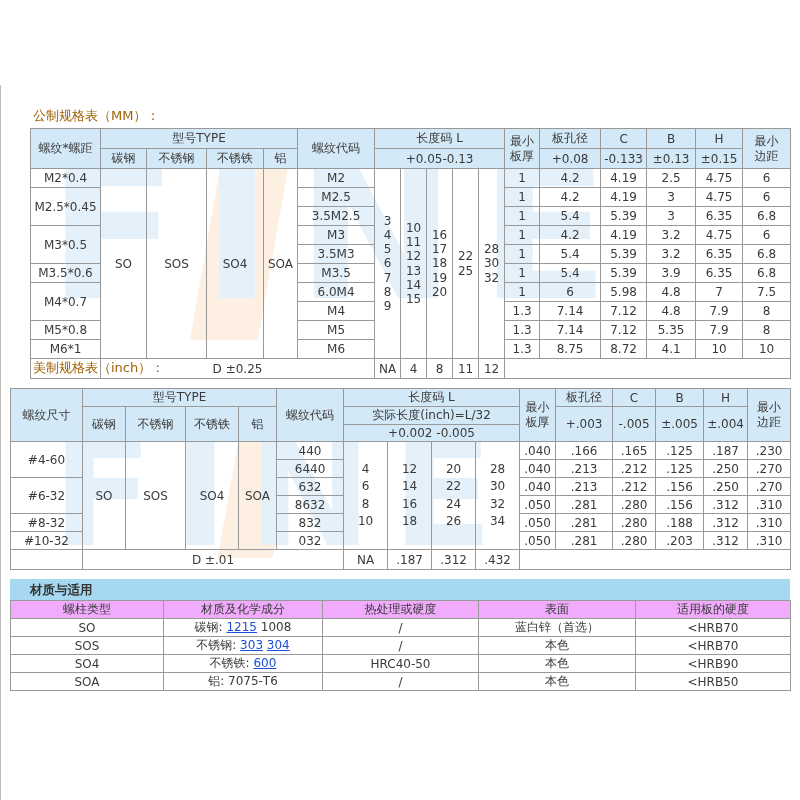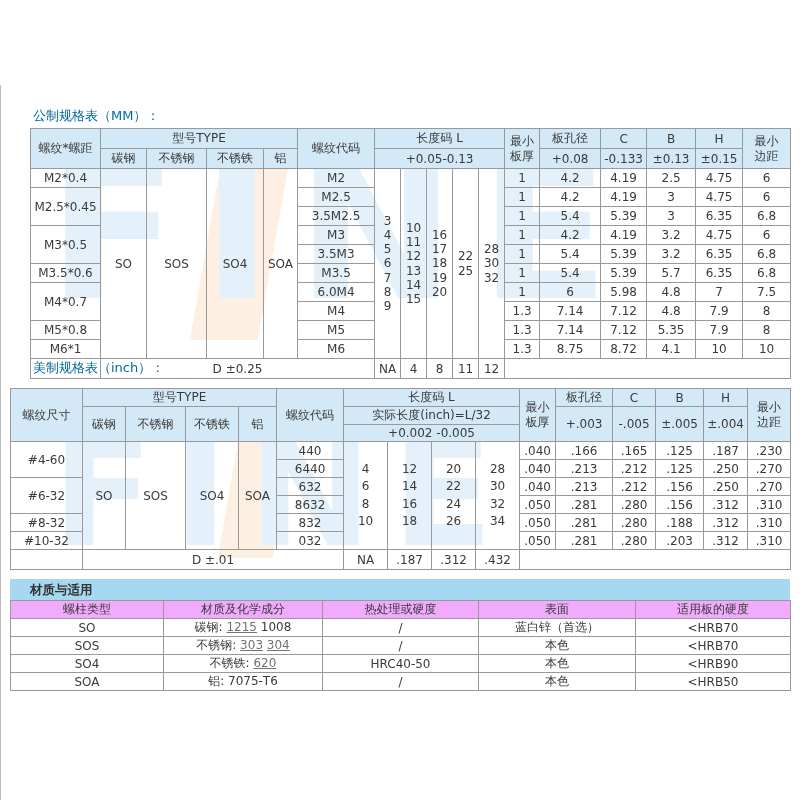--- a/index.html
+++ b/index.html
@@ -5,21 +5,21 @@
   html,body{margin:0;padding:0;background:#fff;}
   .page{position:relative;width:800px;height:800px;background:#ffffff;overflow:hidden;
         font-family:"DejaVu Sans","Liberation Sans",sans-serif;color:#3a3a3a;}
   .edge-line{position:absolute;left:0;top:85px;width:1px;height:715px;background:#bdbdbd;z-index:0;}
   
   .wm-rect{position:absolute;background:#fdf0e2;transform:skewX(-10deg);z-index:0;}
   .wm-text{position:absolute;font-weight:bold;color:#e4f1fa;letter-spacing:24px;z-index:0;
            font-family:"DejaVu Sans",sans-serif;white-space:nowrap;text-align:right;}
   #wm1{left:48px;top:138px;font-size:190px;line-height:1;}
   #wm2{left:52px;top:420px;font-size:148px;line-height:1;letter-spacing:20px;}
-  .section-title{position:absolute;font-size:13px;color:#0369a1;z-index:2;}
+  .section-title{position:absolute;font-size:13px;color:#a16207;z-index:2;}
   #metric-title{left:33px;top:107px;}
   #inch-title{left:33px;top:359px;}
   table{border-collapse:collapse;table-layout:fixed;position:absolute;z-index:1;font-size:12px;color:#3a3a3a;}
   th,td{border:1px solid #999;text-align:center;vertical-align:middle;padding:0 1px;
         overflow:hidden;font-weight:normal;}
   thead th{background:#d4e9f7;}
   .two-line{white-space:pre-line;line-height:1.25;}
   .stack{white-space:pre-line;line-height:1.18;}
   .stack.wide{line-height:1.45;}
   #metric-table{left:30px;top:128px;width:760px;}
@@ -29,21 +29,21 @@
   #inch-table{left:10px;top:388px;width:780px;}
   #inch-table thead th{height:16px;}
   #inch-table tbody td{height:17px;}
   #inch-table tr.footer-row td{height:19px;}
   .band{position:absolute;left:10px;top:579px;width:780px;height:21px;background:#a6d9f1;
         z-index:1;font-size:12.5px;font-weight:bold;color:#333;line-height:21px;}
   .band span{margin-left:20px;}
   #material-table{left:10px;top:600px;width:780px;}
   #material-table th{background:#f0abfc;height:17px;}
   #material-table td{height:17px;background:transparent;}
-  #material-table a{color:#737373;text-decoration:underline;cursor:pointer;}
+  #material-table a{color:#1d4ed8;text-decoration:underline;cursor:pointer;}
 </style>
 </head>
 <body>
 
 <div class="page">
   <div class="edge-line"></div>
 
   <div class="wm-rect" style="left:205px;top:168px;width:68px;height:172px;"></div>
   <div class="wm-rect" style="left:228px;top:440px;width:55px;height:118px;"></div>
   <div id="wm1" class="wm-text">FINE</div>
@@ -172,21 +172,21 @@
           <td>3.2</td>
           <td>6.35</td>
           <td>6.8</td>
         </tr>
         <tr>
           <td rowspan="1">M3.5*0.6</td>
           <td>M3.5</td>
           <td>1</td>
           <td>5.4</td>
           <td>5.39</td>
-          <td>5.7</td>
+          <td>3.9</td>
           <td>6.35</td>
           <td>6.8</td>
         </tr>
         <tr>
           <td rowspan="2">M4*0.7</td>
           <td>6.0M4</td>
           <td>1</td>
           <td>6</td>
           <td>5.98</td>
           <td>4.8</td>
@@ -406,21 +406,21 @@
         </tr>
         <tr>
           <td>SOS</td>
           <td>不锈钢: <a href="#">303</a> <a href="#">304</a> </td>
           <td>/</td>
           <td>本色</td>
           <td>&lt;HRB70</td>
         </tr>
         <tr>
           <td>SO4</td>
-          <td>不锈铁: <a href="#">620</a> </td>
+          <td>不锈铁: <a href="#">600</a> </td>
           <td>HRC40-50</td>
           <td>本色</td>
           <td>&lt;HRB90</td>
         </tr>
         <tr>
           <td>SOA</td>
           <td>铝: 7075-T6</td>
           <td>/</td>
           <td>本色</td>
           <td>&lt;HRB50</td>

